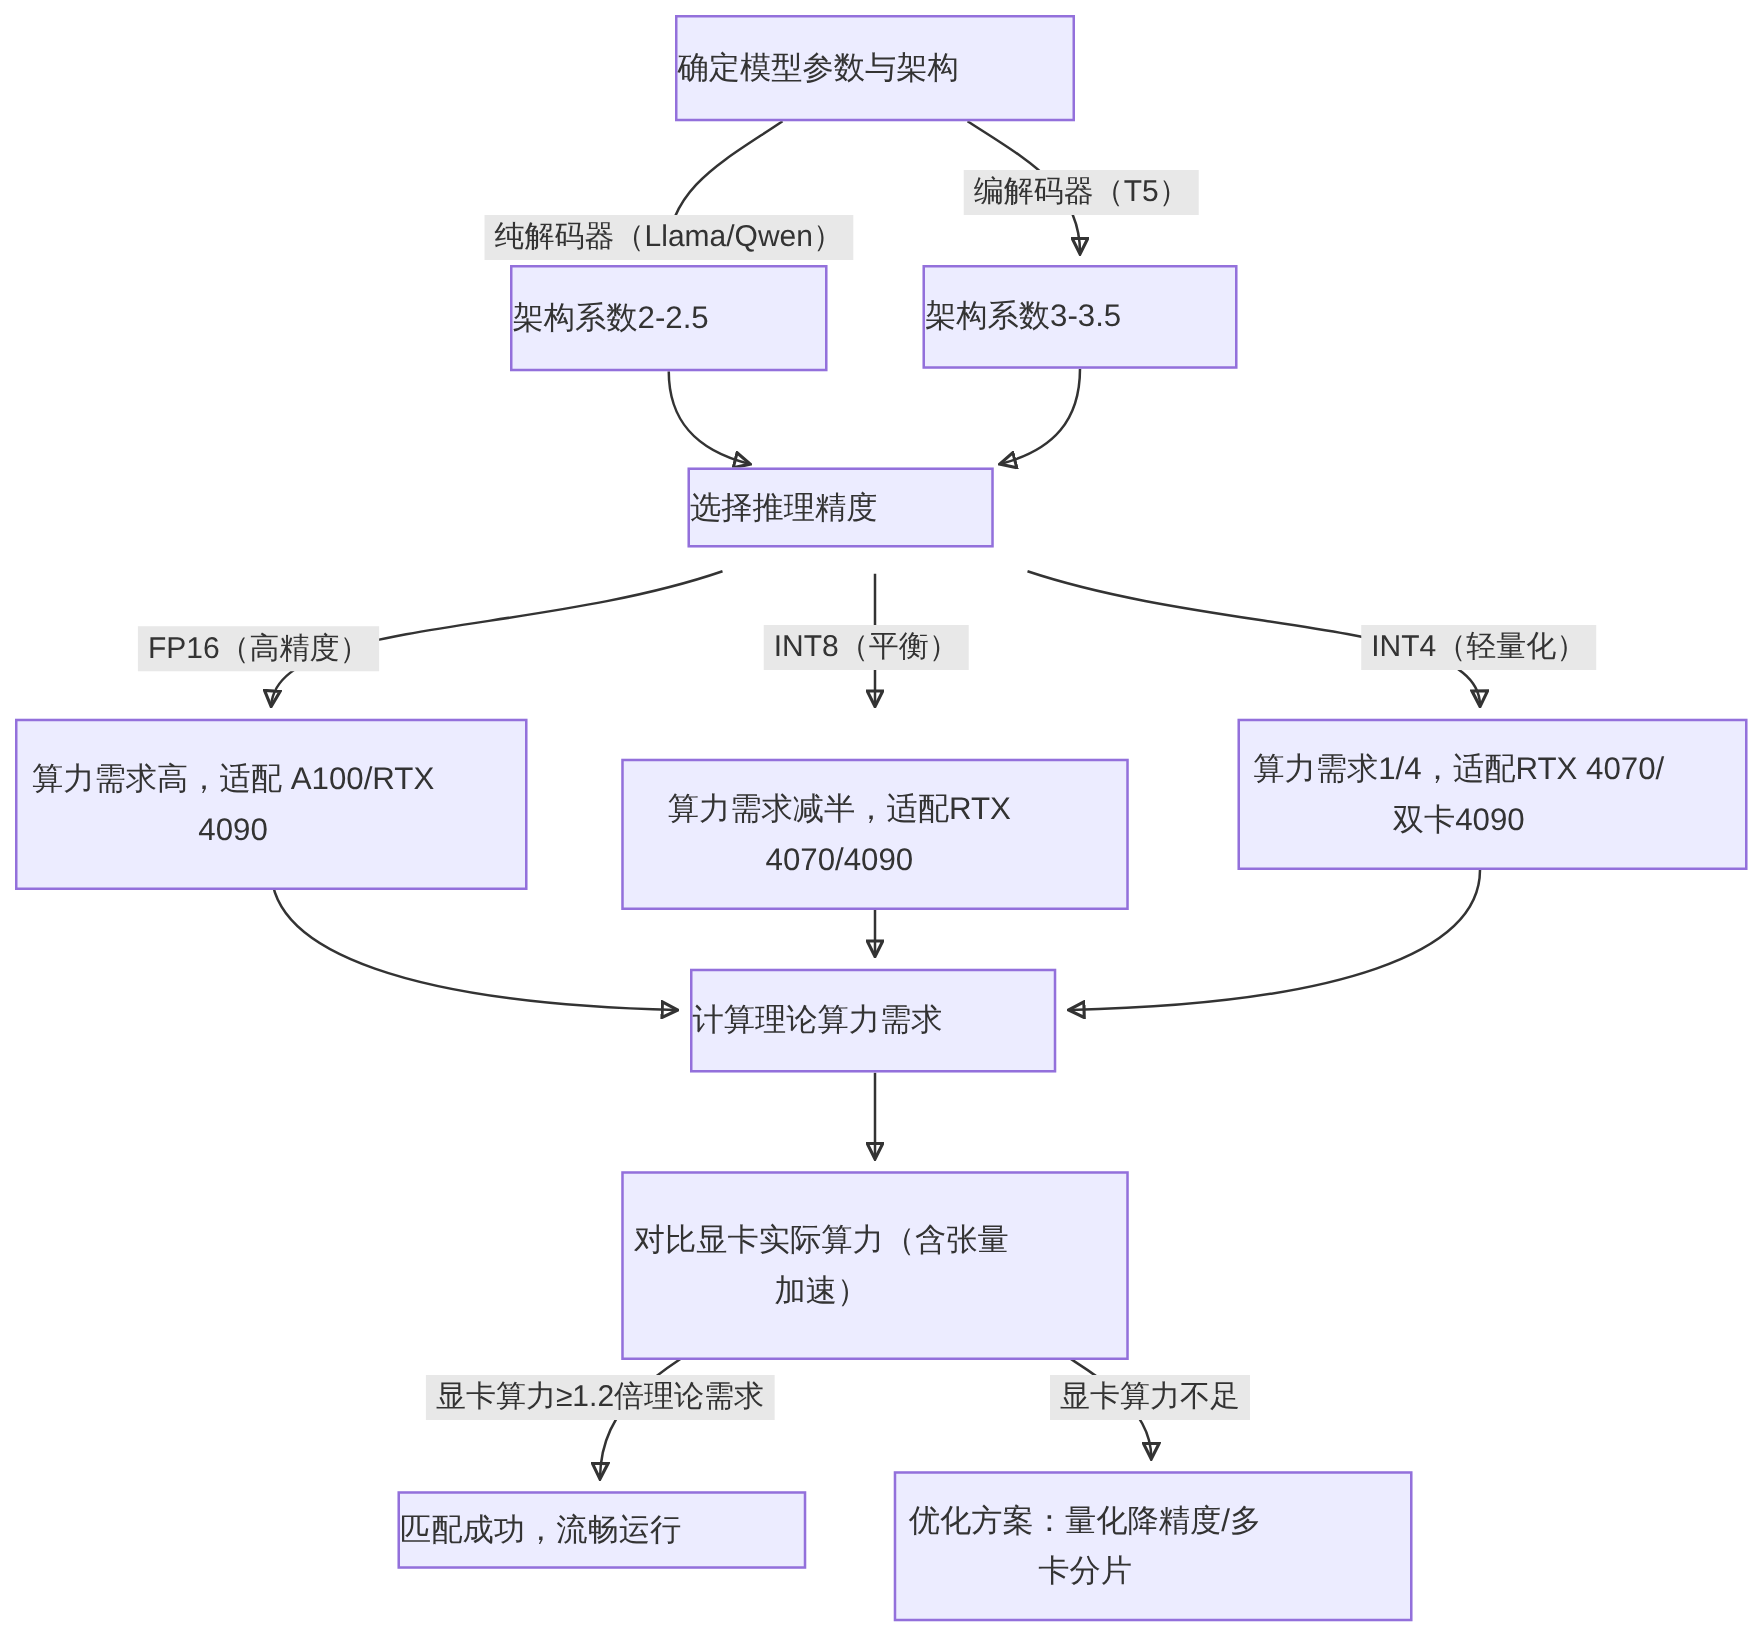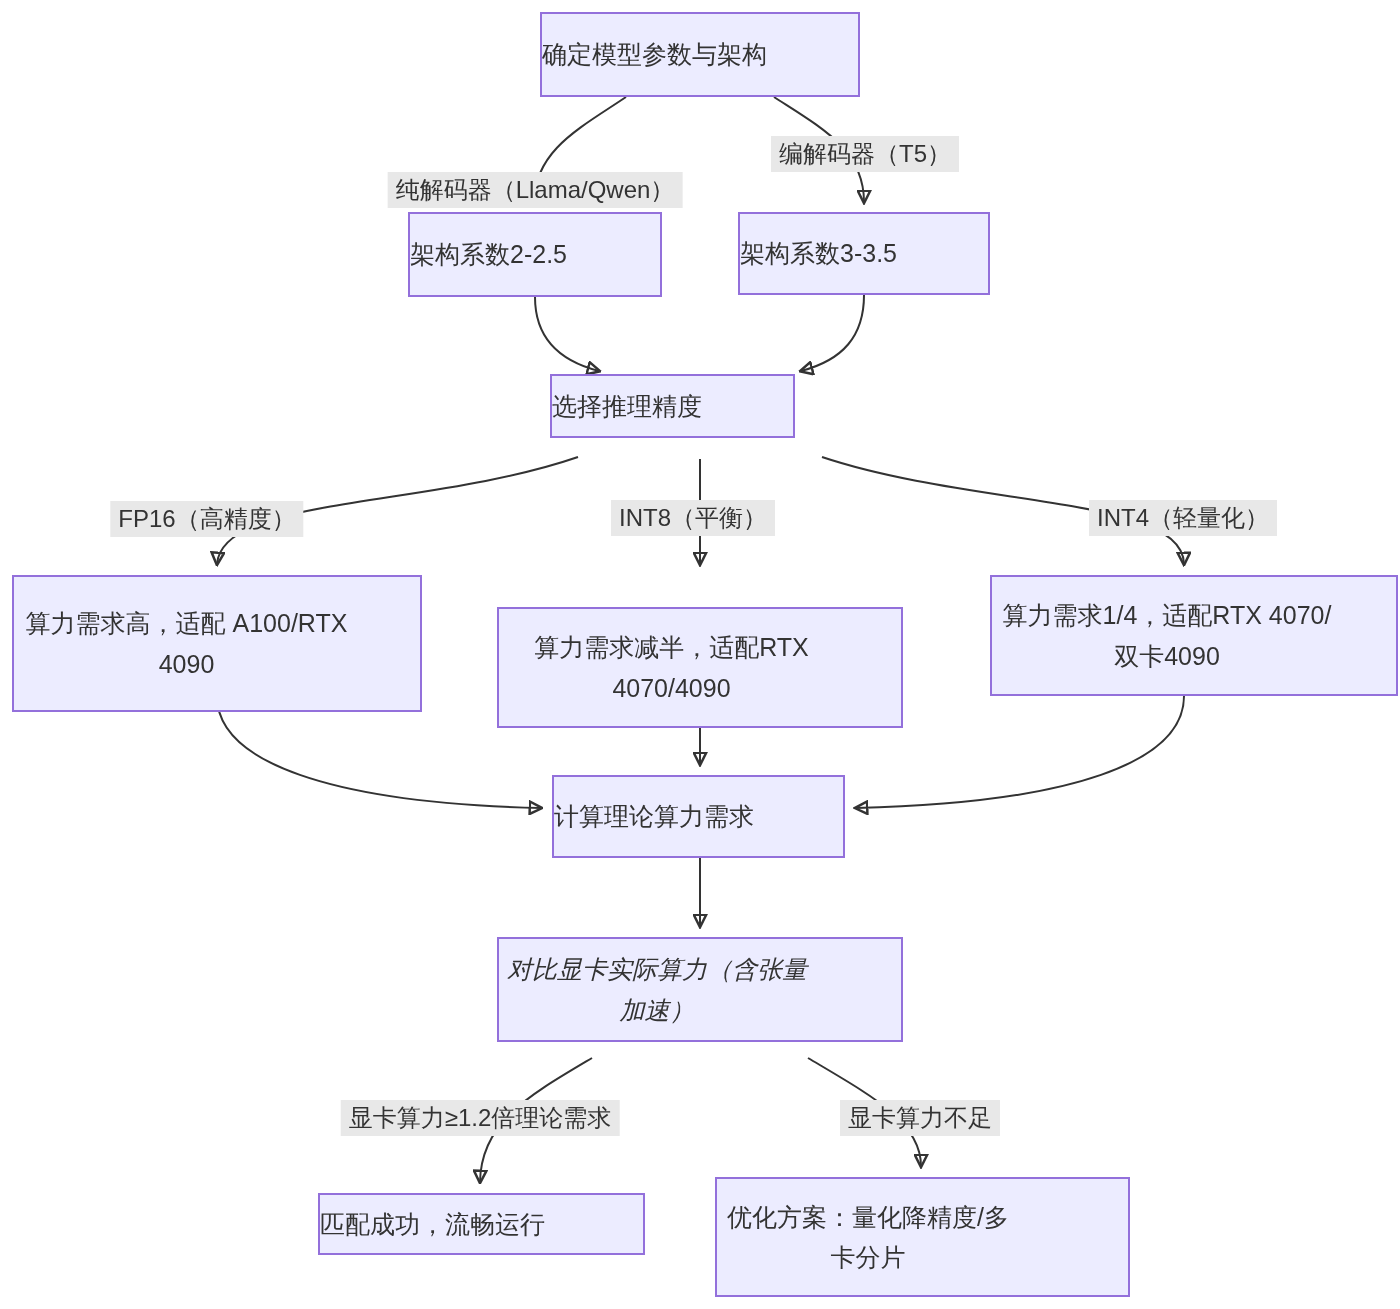--- a/index.html
+++ b/index.html
@@ -61,21 +61,21 @@
   }
   
   #n-root        { left: 540px;  top: 12px;   width: 320px; height: 85px; }
   #n-decoder-coef{ left: 408px;  top: 212px;  width: 254px; height: 85px; }
   #n-encdec-coef { left: 738px;  top: 212px;  width: 252px; height: 83px; }
   #n-precision   { left: 550px;  top: 374px;  width: 245px; height: 64px; }
   #n-fp16        { left: 12px;   top: 575px;  width: 410px; height: 137px; }
   #n-int8        { left: 497px;  top: 575px;  width: 406px; height: 121px; margin-top: 32px; }
   #n-int4        { left: 980px;  top: 575px;  width: 408px; height: 121px; margin-left: 10px; }
   #n-theory      { left: 552px;  top: 775px;  width: 293px; height: 83px; }
-  #n-compare     { left: 497px;  top: 937px;  width: 406px; height: 105px; font-style: italic; }
+  #n-compare     { left: 497px;  top: 937px;  width: 406px; height: 151px; }
   #n-success     { left: 318px;  top: 1193px; width: 327px; height: 62px; }
   #n-optimize    { left: 715px;  top: 1177px; width: 415px; height: 120px; }
   
   #n-fp16 .txt     { max-width: 345px; }
   #n-int8 .txt     { max-width: 345px; }
   #n-int4 .txt     { max-width: 350px; }
   #n-compare .txt  { max-width: 316px; }
   #n-optimize .txt { max-width: 302px; }
   
   #l-decoder-only   { left: 535px;  top: 154px; margin-top: 36px; }

